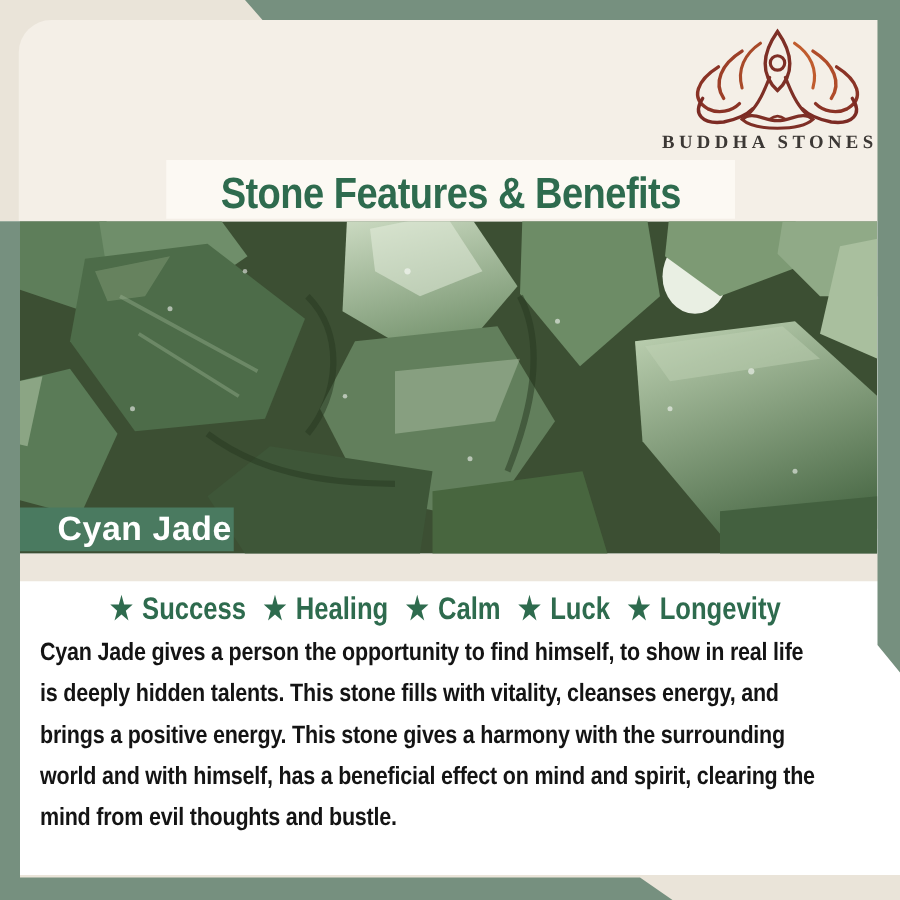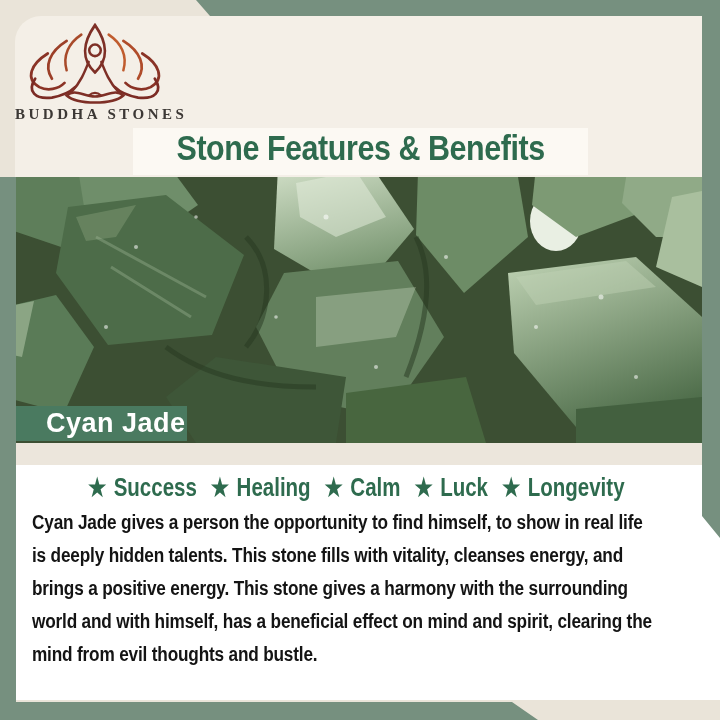--- a/index.html
+++ b/index.html
@@ -12,35 +12,35 @@
   
   .top-cream{left:0;top:0;width:720px;height:177px;background:var(--page-cream,#eae4d9);}
   .photo-strip{left:0;top:443px;width:720px;height:22px;background:var(--strip-cream,#ece6dc);}
   .bottom-strip{left:0;top:700px;width:720px;height:20px;background:var(--page-cream,#eae4d9);}
 
   
   .brand-card{
     left:15px;top:16px;width:687px;height:161px;
     background:var(--card-cream,#f4efe7);
     border-radius:26px 0 0 0;
-    display:flex;flex-direction:column;align-items:flex-start;
+    display:flex;flex-direction:column;align-items:flex-end;
   }
   .lotus{margin-top:6px;}
   .brand-name{
     margin-top:0px;
     font-family:"Liberation Serif",serif;
     font-size:15px;font-weight:bold;letter-spacing:3.5px;
     color:#3c3835;white-space:nowrap;
   }
 
   
   .title-banner{
     left:133px;top:128px;width:455px;height:47px;
     background:var(--titlebox-cream,#fcf9f3);
-    display:flex;align-items:flex-start;justify-content:center;
+    display:flex;align-items:flex-end;justify-content:center;
   }
   .title-text{
     font-size:35px;font-weight:bold;color:var(--heading-green,#2e6b4e);
     transform:scaleX(.87);white-space:nowrap;letter-spacing:-.5px;
   }
 
   
   .jade-photo{left:16px;top:177px;width:686px;height:266px;overflow:hidden;}
 
   

